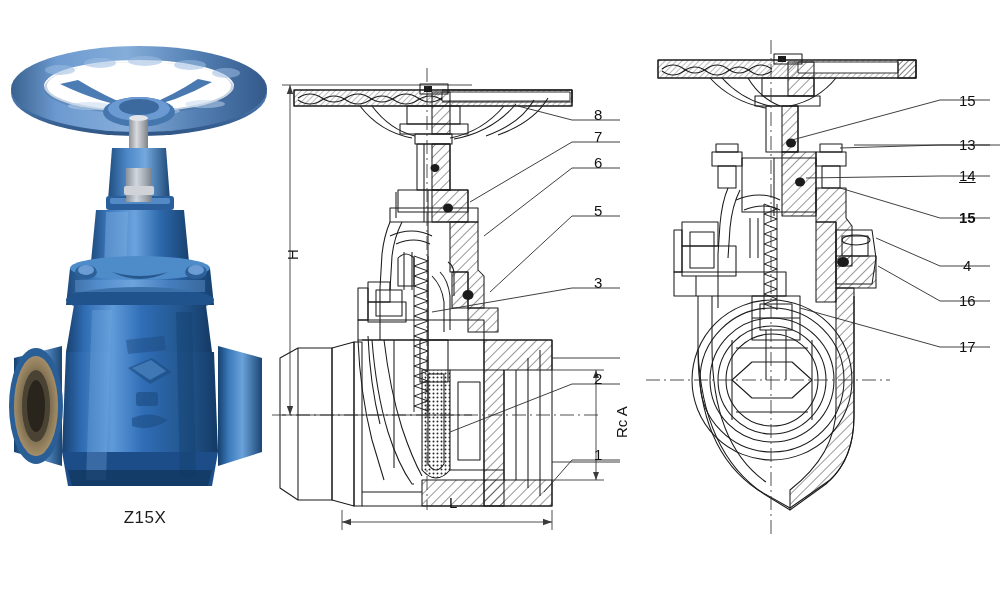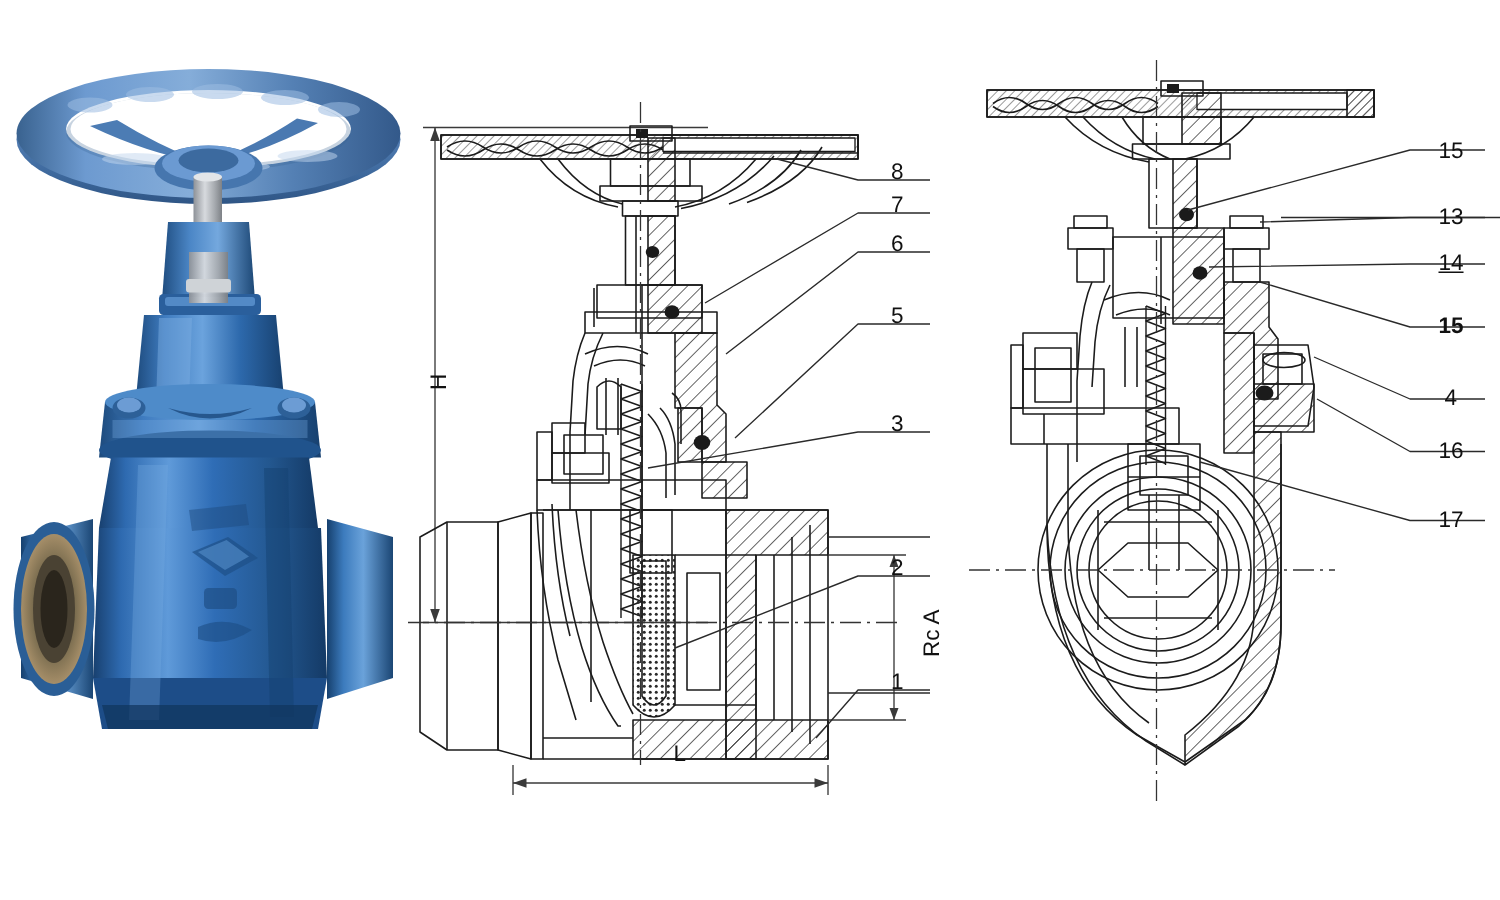--- a/index.html
+++ b/index.html
@@ -195,20 +195,21 @@
         </g>
         <path d="M128 368 L152 358 L172 372 L150 384 Z" fill="#1e5088" opacity="0.7"></path>
         <path d="M132 368 L151 360 L166 371 L150 380 Z" fill="#5a93cf" opacity="0.55"></path>
         <rect x="136" y="392" width="22" height="14" rx="3" fill="#1d4d83" opacity="0.65"></rect>
         <path d="M132 418 Q150 410 168 420 Q150 432 132 426 Z" fill="#1d4d83" opacity="0.6"></path>
 
         <path d="M68 470 L212 470 L208 486 L72 486 Z" fill="#10355c" opacity="0.7"></path>
       </g>
     </svg>
 
+    <div id="photo-caption">Z15X</div>
   </div>
 
   <div class="panel" id="mid-panel">
     <svg width="360" height="500" viewBox="0 0 360 500">
       <defs>
         <pattern id="hatchR" width="7" height="7" patternTransform="rotate(45)" patternUnits="userSpaceOnUse">
           <line x1="0" y1="0" x2="0" y2="7" stroke="#1b1b1b" stroke-width="0.9"></line>
         </pattern>
         <pattern id="hatchL" width="7" height="7" patternTransform="rotate(-45)" patternUnits="userSpaceOnUse">
           <line x1="0" y1="0" x2="0" y2="7" stroke="#1b1b1b" stroke-width="0.9"></line>

